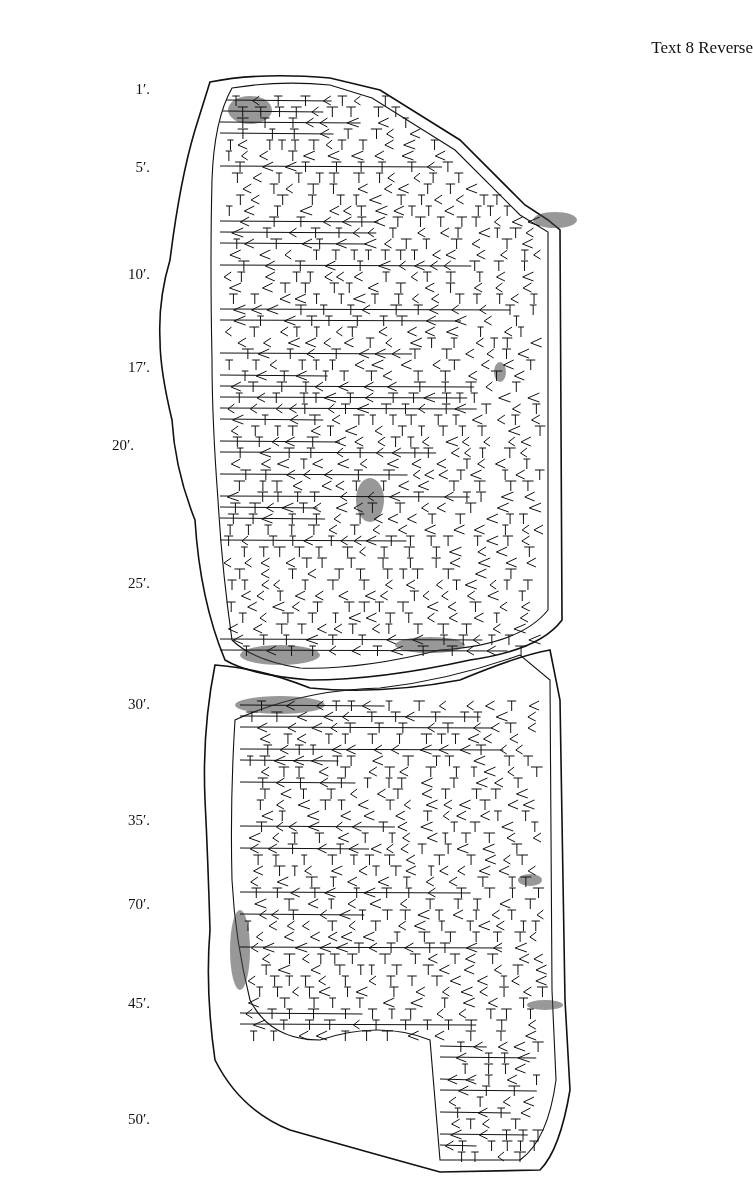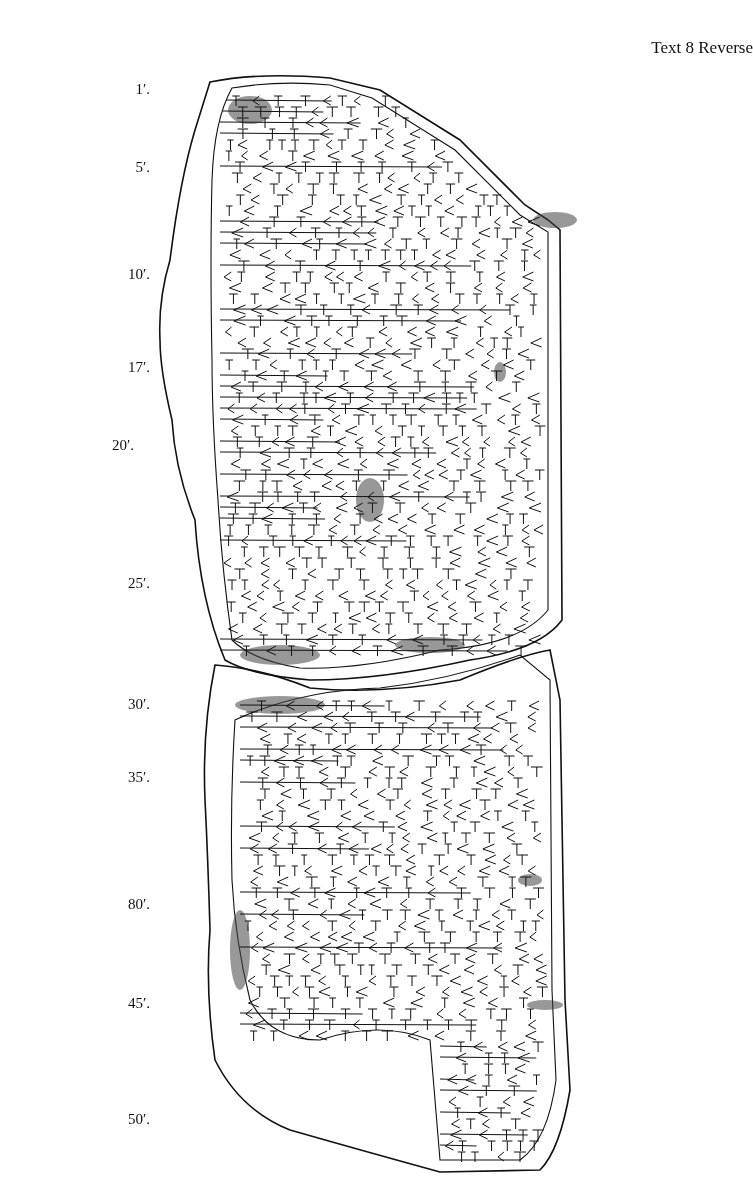--- a/index.html
+++ b/index.html
@@ -14,22 +14,22 @@
 <div class="title">Text 8 Reverse</div>
 
 <div id="labels">
     <div class="lbl" style="top: 81px;">1′.</div>
     <div class="lbl" style="top: 159px;">5′.</div>
     <div class="lbl" style="top: 266px;">10′.</div>
     <div class="lbl" style="top: 359px;">17′.</div>
     <div class="lbl" style="top: 437px; text-align: center;">20′.</div>
     <div class="lbl" style="top: 575px; font-family: Liberation Serif, serif;">25′.</div>
     <div class="lbl" style="top: 696px;">30′.</div>
-    <div class="lbl" style="top: 769px;">35′.</div>
-    <div class="lbl" style="top: 896px;">80′.</div>
+    <div class="lbl" style="top: 812px;">35′.</div>
+    <div class="lbl" style="top: 896px;">70′.</div>
     <div class="lbl" style="top: 995px; font-family: Liberation Serif, serif;">45′.</div>
     <div class="lbl" style="top: 1079px; margin-top: 32px;">50′.</div>
   </div>
 
 <svg class="tab" width="753" height="1200">
 
   <path d="M210,82 Q260,72 330,78 L380,90 L460,140 L525,205 L548,220 L560,230 L562,620 Q540,650 470,660 Q380,680 310,680 Q250,675 225,660 Q200,600 195,520 Q175,470 172,420 Q160,370 160,340 Q158,300 170,260 Q180,180 195,130 Z" fill="none" stroke="#111" stroke-width="1.6"></path>
   <path d="M232,88 Q280,80 330,85 L372,98 L455,150 L520,215 L548,232 L548,610 Q520,645 440,650 Q360,670 300,668 Q252,660 232,640 Q222,570 218,500 Q212,420 212,360 Q210,260 212,180 Q214,120 232,88 Z" fill="none" stroke="#111" stroke-width="1.1"></path>
 
   <path d="M215,665 Q260,668 310,688 Q380,695 460,680 Q520,655 550,650 L560,700 L565,1000 L570,1090 Q560,1150 540,1170 L440,1172 Q360,1150 290,1130 Q240,1110 215,1060 Q205,990 210,930 Q208,860 205,800 Q202,730 215,665 Z" fill="none" stroke="#111" stroke-width="1.6"></path>

